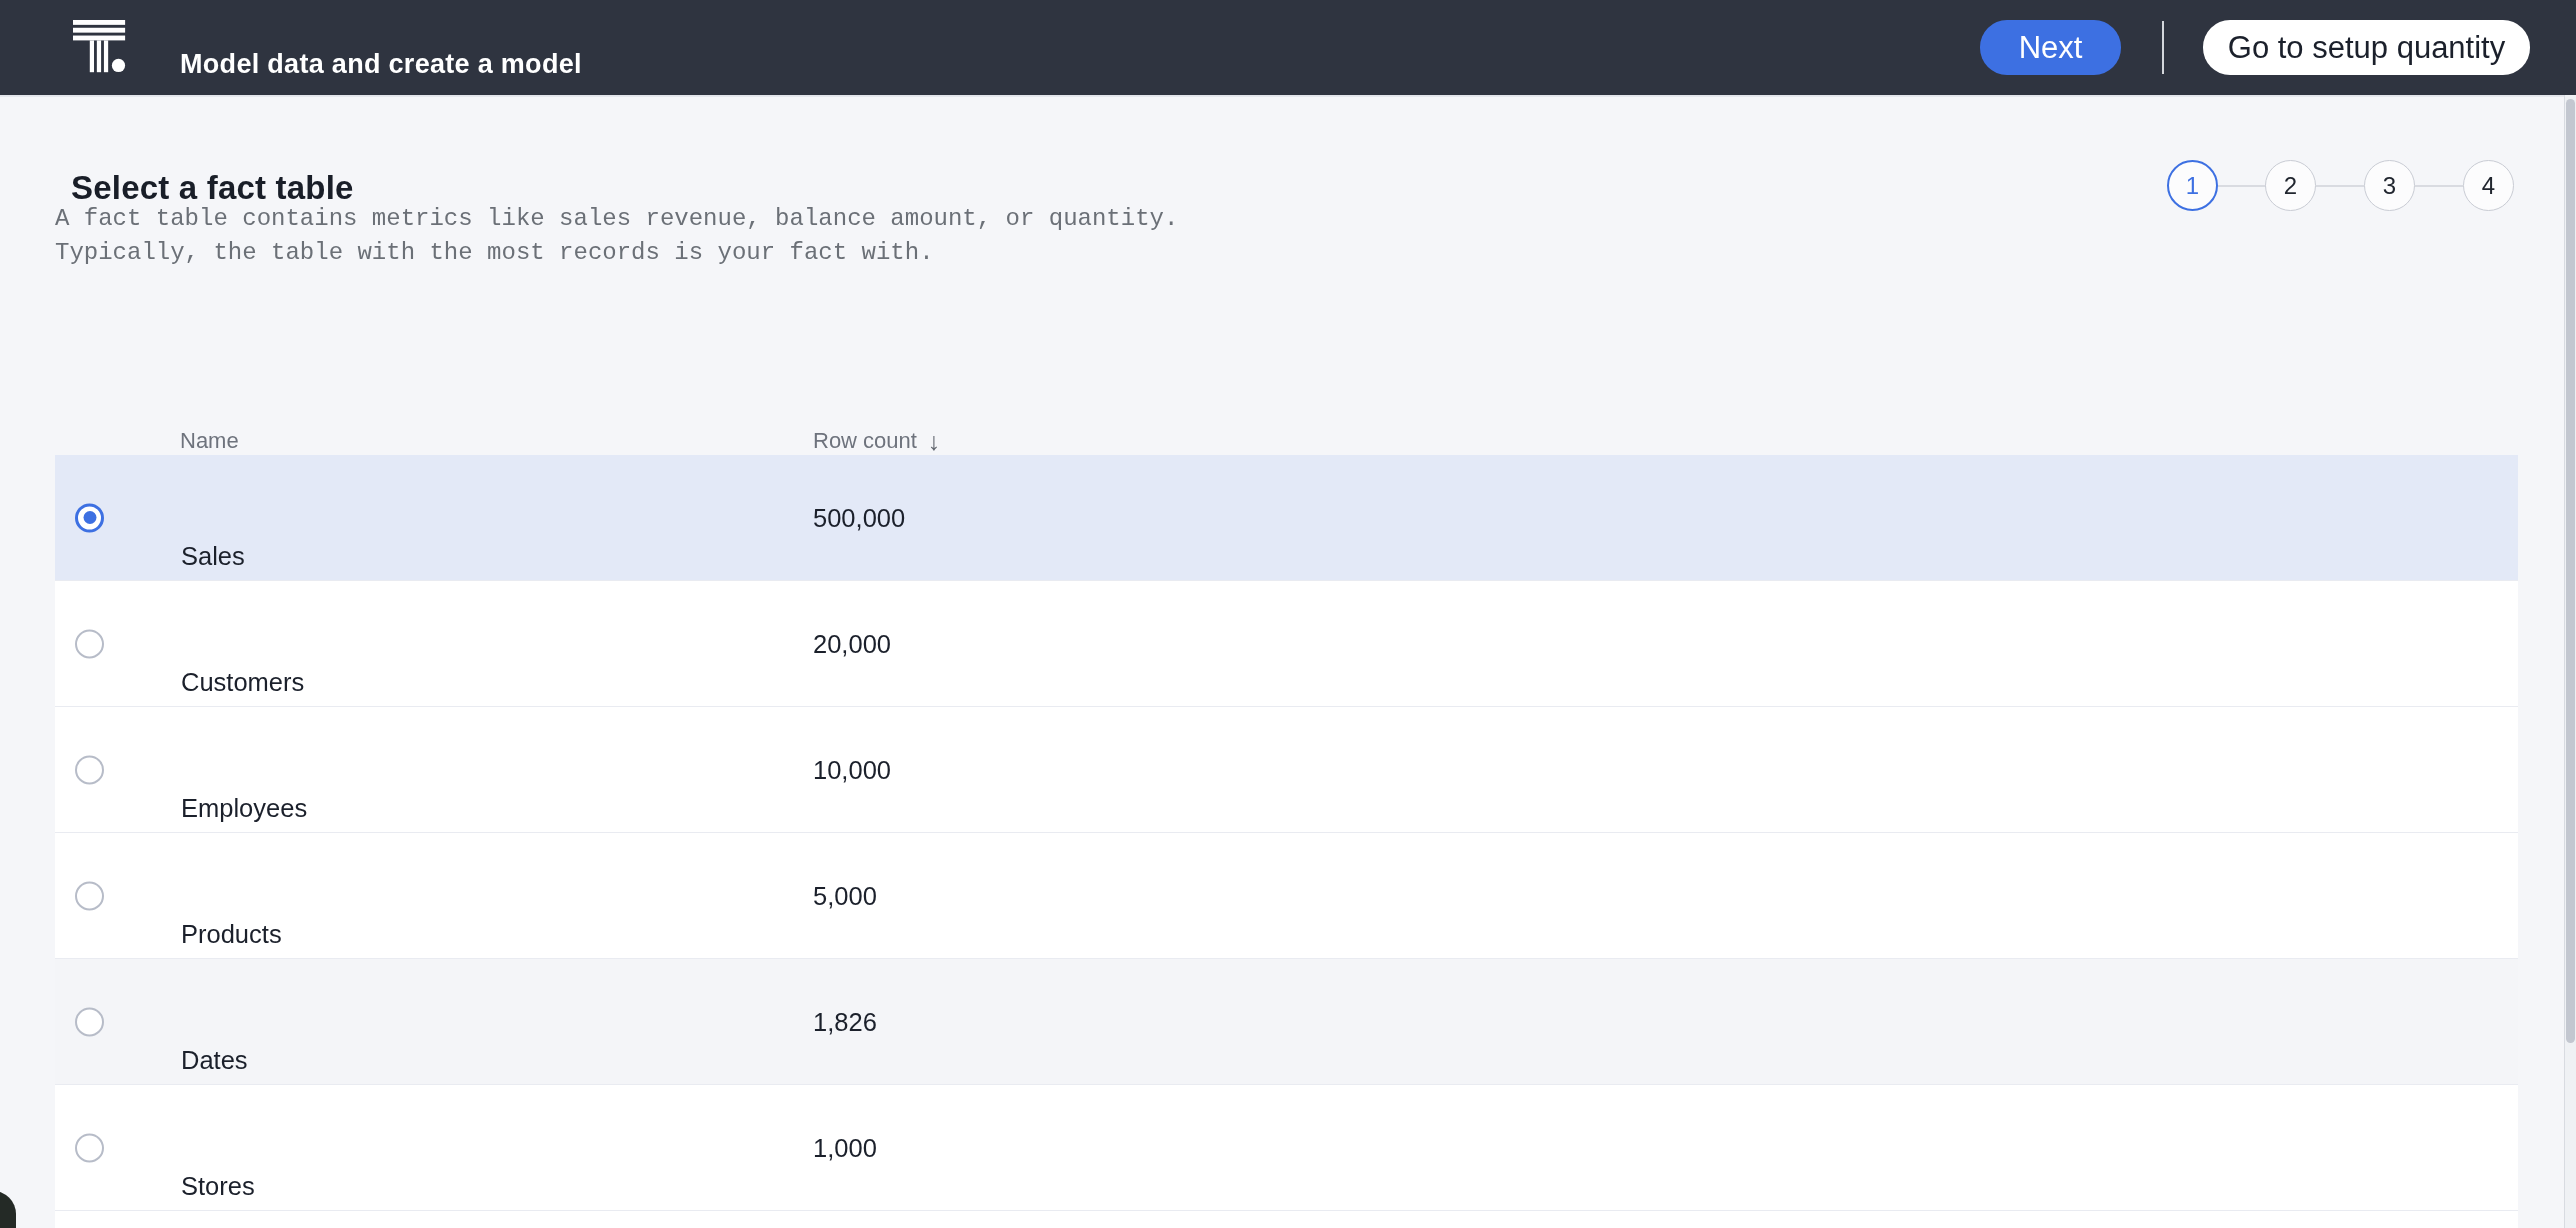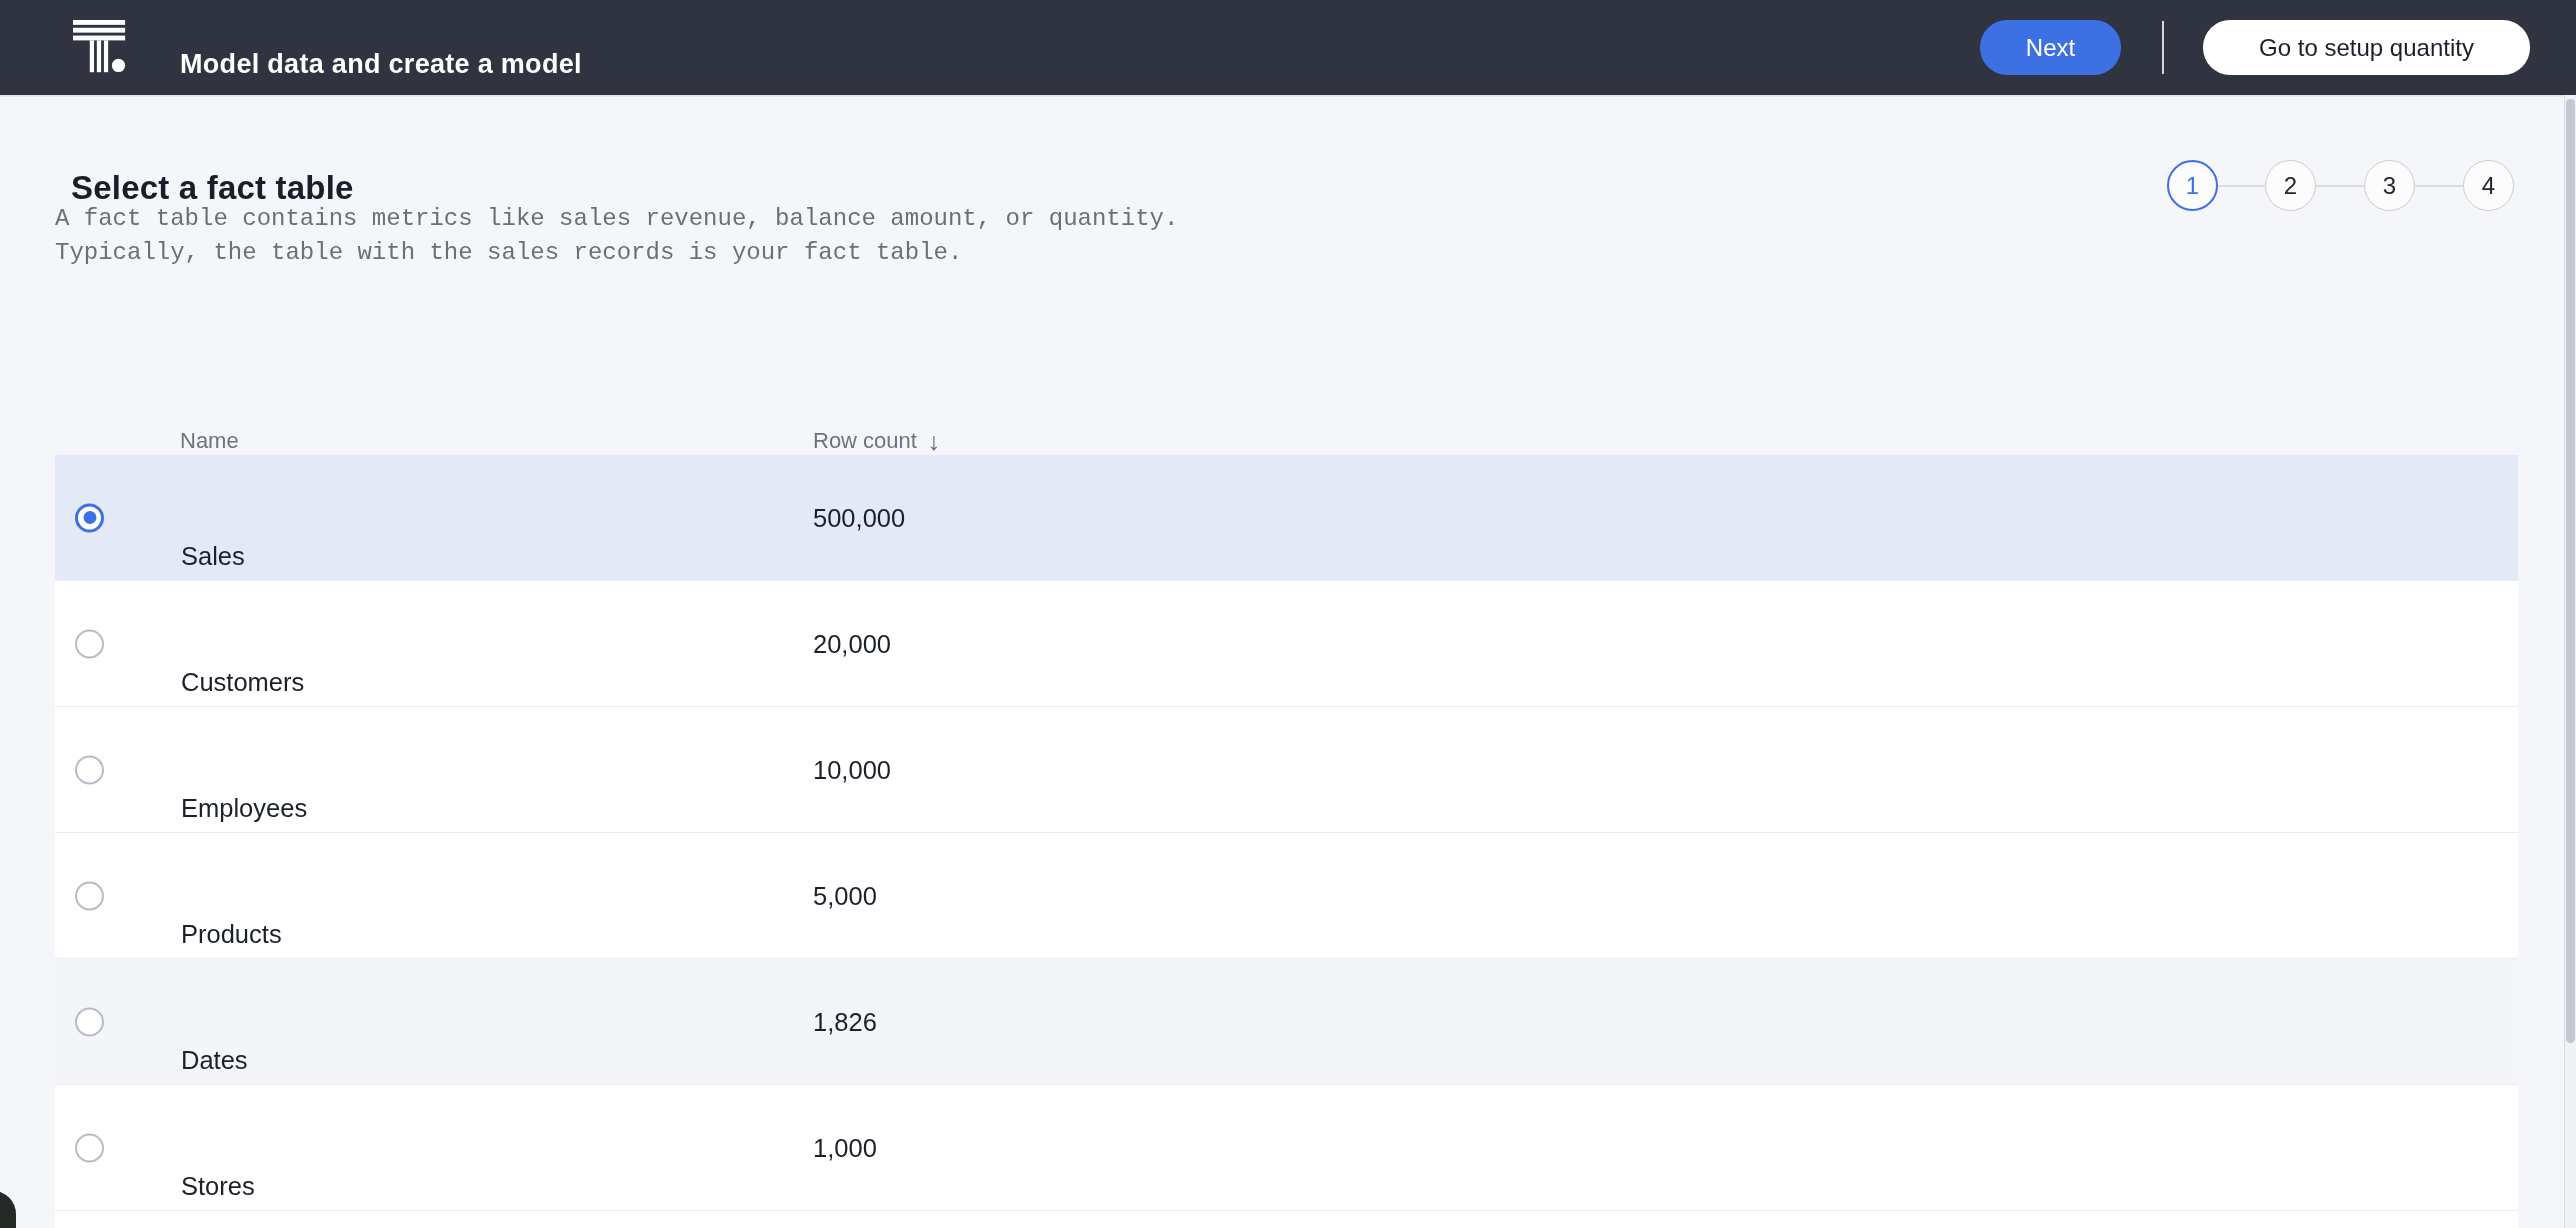--- a/index.html
+++ b/index.html
@@ -14,21 +14,21 @@
     background:#2F3440;box-shadow:0 1.8px 0 rgba(209,214,223,.55);
   }
   .logo{position:absolute;left:73px;top:20px;width:53px;height:53px;}
   .logo svg{display:block;}
   .app-title{
     position:absolute;left:180px;top:64px;transform:translateY(-50%);
     color:#FFFFFF;font-size:27px;font-weight:600;letter-spacing:0.3px;white-space:nowrap;
   }
   .btn{
     position:absolute;top:20px;height:55px;border:none;border-radius:27px;
-    font-family:"Liberation Sans",sans-serif;font-size:24px;font-weight:500;
+    font-family:"Liberation Sans",sans-serif;font-size:31px;font-weight:500;
     display:flex;align-items:center;justify-content:center;cursor:pointer;white-space:nowrap;
   }
   .btn-next{left:1980px;width:141px;background:#3D70E2;color:#FFFFFF;}
   .hdr-divider{position:absolute;left:2162px;top:21px;width:1.8px;height:53px;background:#D4D7DC;}
   .btn-checklist{left:2203px;width:327px;background:#FFFFFF;color:#1B202B;}
   
   .page-heading{
     position:absolute;left:55px;top:153px;margin:16px;
     font-size:33px;font-weight:700;color:#191E28;letter-spacing:0.2px;
   }
@@ -93,21 +93,21 @@
   </span>
   <div class="app-title">Model data and create a model</div>
   <button class="btn btn-next">Next</button>
   <div class="hdr-divider"></div>
   <button class="btn btn-checklist">Go to setup quantity</button>
 </header>
 
 <h1 class="page-heading">Select a fact table</h1>
 <div class="page-desc">
   <div>A fact table contains metrics like sales revenue, balance amount, or quantity.</div>
-  <div>Typically, the table with the sales records is your fact table.</div>
+  <div>Typically, the table with the most records is your fact with.</div>
 </div>
 
 <div>
   <div class="step step-1 active">1</div>
   <div class="connector conn-1"></div>
   <div class="step step-2">2</div>
   <div class="connector conn-2"></div>
   <div class="step step-3">3</div>
   <div class="connector conn-3"></div>
   <div class="step step-4">4</div>

